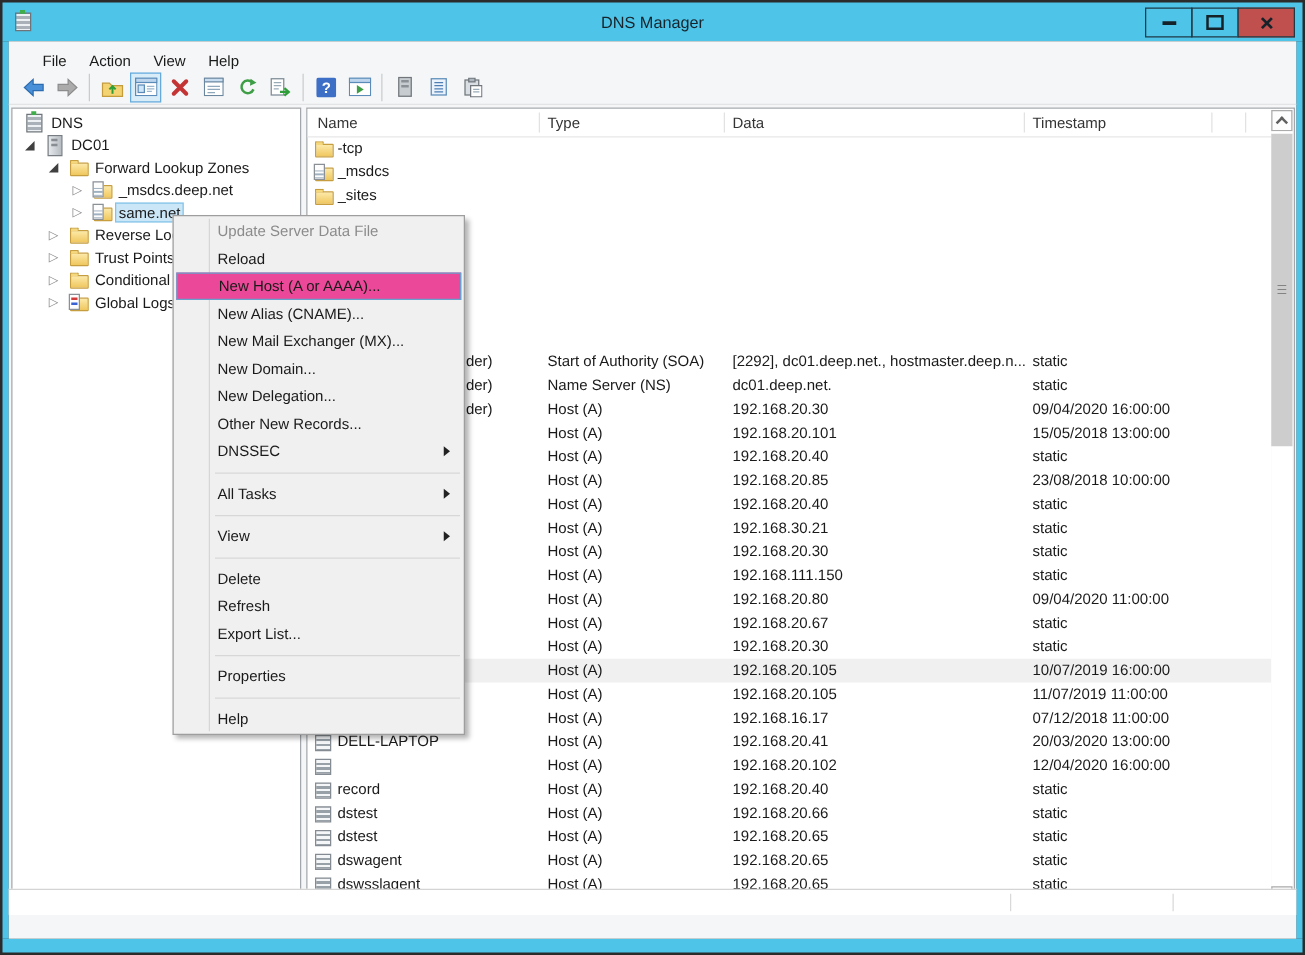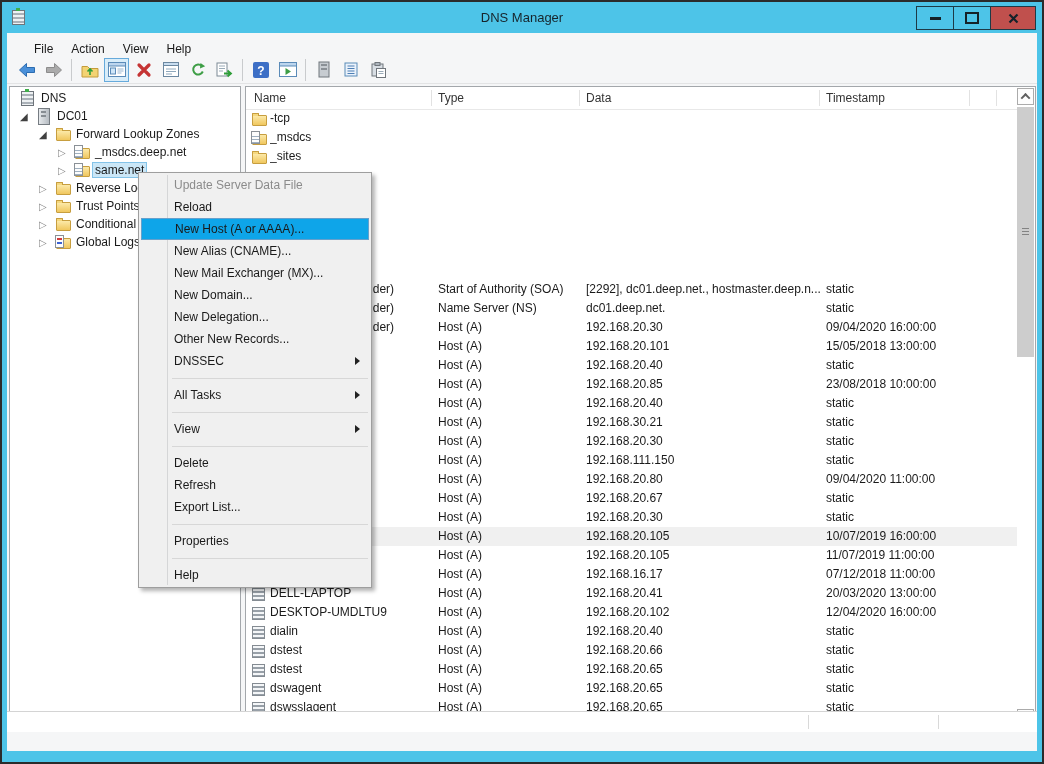--- a/index.html
+++ b/index.html
@@ -100,21 +100,21 @@
   .statusbar{position:absolute;left:0;top:678px;width:100%;height:21px;background:#fff;border-top:1px solid #d4d4d4;box-sizing:border-box;}
   .statusbar .stext{position:absolute;left:8px;top:0;line-height:20px;}
   .sb-sep{position:absolute;top:3px;width:1px;height:14px;background:#d9d9d9;}
 
   
   .cmenu{position:absolute;left:138px;top:172px;width:234px;background:#f0f0f0;
          border:1px solid #9e9e9e;box-shadow:3px 3px 4px rgba(0,0,0,0.3);box-sizing:border-box;
          padding:1px 0;z-index:50;}
   .cmenu::before{content:"";position:absolute;left:28px;top:2px;bottom:2px;width:1px;background:#d5d6d7;}
   .cm-item{position:relative;height:22px;line-height:22px;padding-left:33px;margin:0 2px;box-sizing:border-box;}
-  .cm-item.hl{background:#0ea5e9;border:1px solid #66a0cc;line-height:20px;}
+  .cm-item.hl{background:#ec4899;border:1px solid #66a0cc;line-height:20px;}
   .cm-item.dis{color:#8b8b8b;}
   .cm-sep{height:12px;position:relative;}
   .cm-sep::before{content:"";position:absolute;left:33px;right:3px;top:6px;height:1px;background:#d7d7d7;}
   .cm-arrow{position:absolute;right:9px;top:7px;width:0;height:0;
             border-left:5px solid #222;border-top:4px solid transparent;border-bottom:4px solid transparent;}
 </style>
 </head>
 <body>
 
 <div class="frame">
@@ -488,30 +488,29 @@
             </span>
             <span class="lc n">DELL-LAPTOP</span>
             <span class="lc t">Host (A)</span>
             <span class="lc d">192.168.20.41</span>
             <span class="lc s">20/03/2020 13:00:00</span>
           </div>
           <div class="lrow" style="top: 494px;">
             <span class="tico">
               <span class="ic-record"></span>
             </span>
-            <span class="lc n">DESKTOP-UMDLTU9</span>
             <span class="lc t">Host (A)</span>
             <span class="lc d">192.168.20.102</span>
             <span class="lc s">12/04/2020 16:00:00</span>
           </div>
           <div class="lrow" style="top: 513px;">
             <span class="tico">
               <span class="ic-record"></span>
             </span>
-            <span class="lc n">dialin</span>
+            <span class="lc n">record</span>
             <span class="lc t">Host (A)</span>
             <span class="lc d">192.168.20.40</span>
             <span class="lc s">static</span>
           </div>
           <div class="lrow" style="top: 532px;">
             <span class="tico">
               <span class="ic-record"></span>
             </span>
             <span class="lc n">dstest</span>
             <span class="lc t">Host (A)</span>

